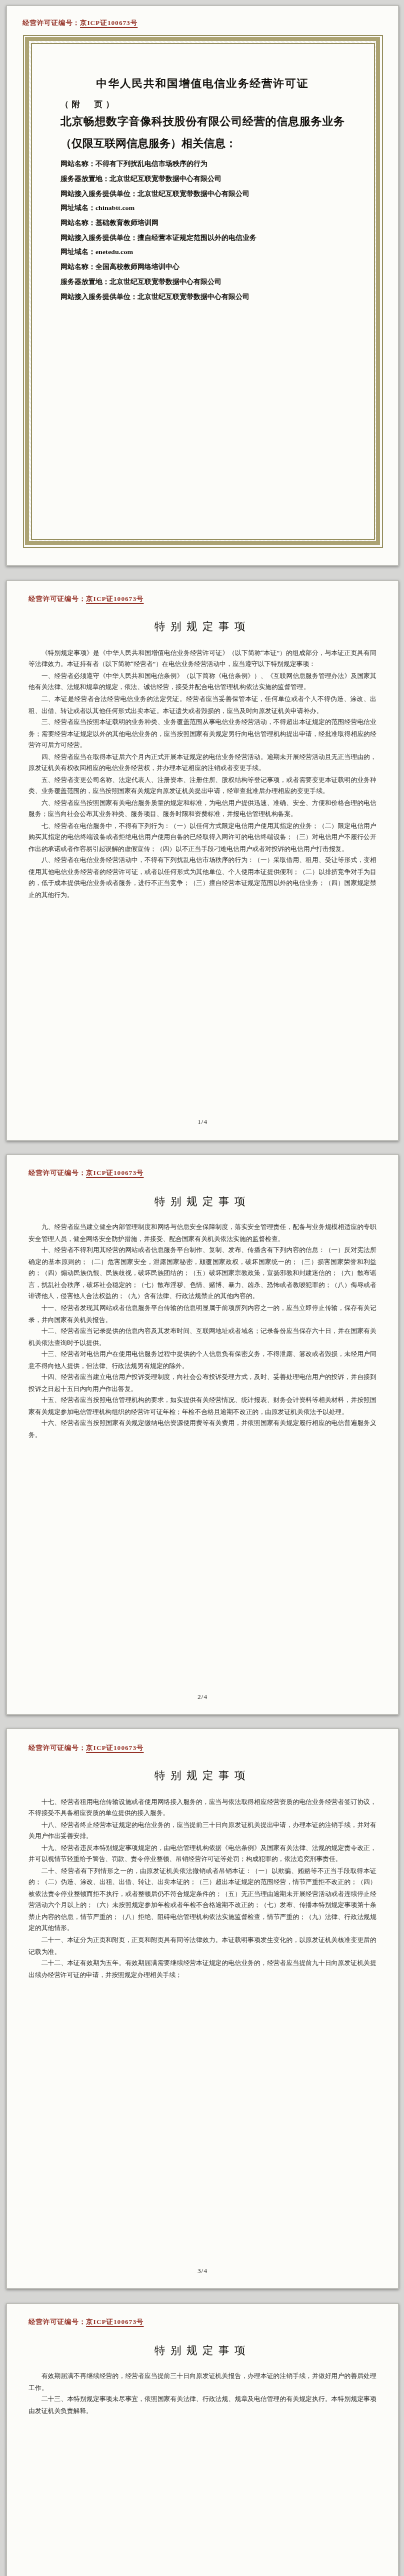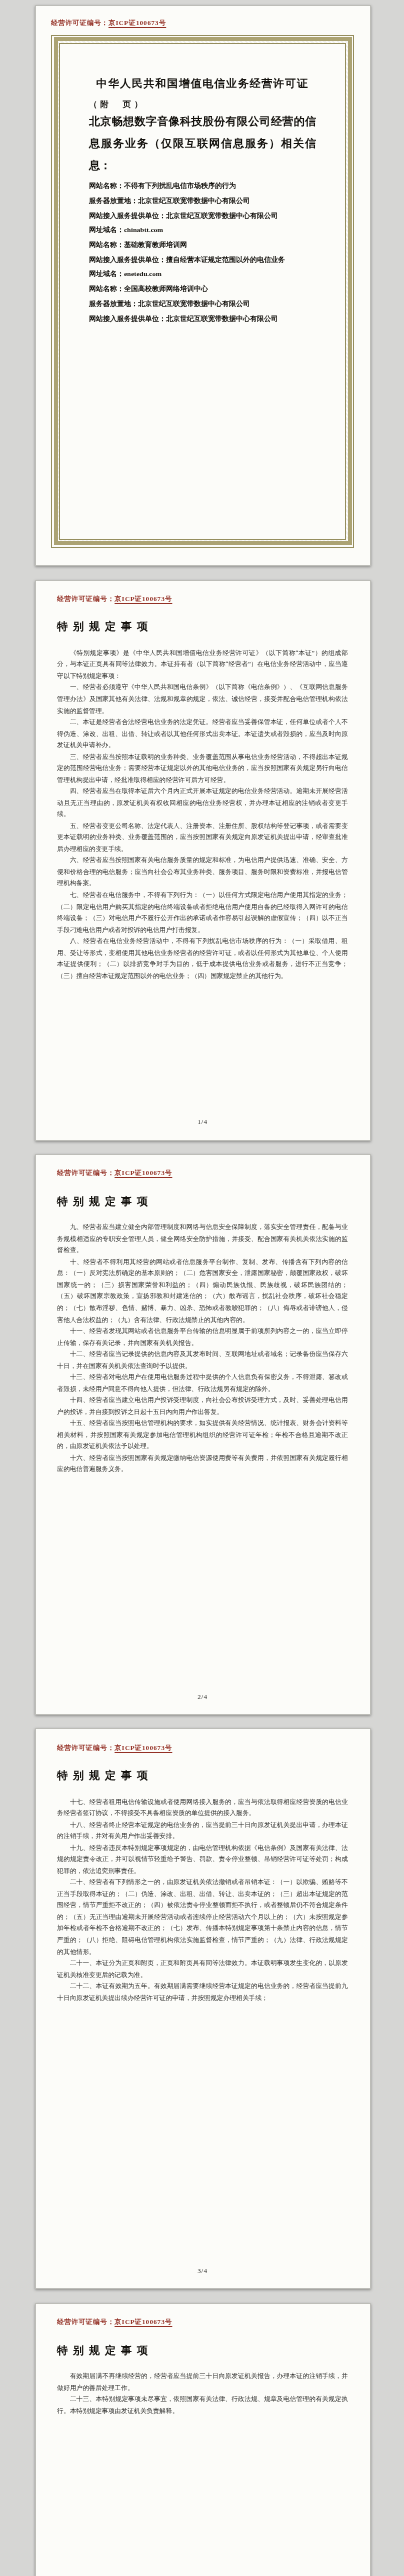--- a/index.html
+++ b/index.html
@@ -7,21 +7,21 @@
     padding: 0;
     background: #d6d6d4;
     font-family: "Liberation Serif", "DejaVu Serif", serif;
   }
   .stage {
     width: 405px;
     margin: 0 auto;
     padding-top: 5.2px;
   }
   .page {
-    width: 336px;
+    width: 393px;
     height: 561px;
     margin: 0 auto 13.4px;
     background: #fcfcf9;
     border: 0.5px solid #bdbdb8;
     box-shadow: 0 0.5px 2.6px rgba(0,0,0,0.35);
     box-sizing: border-box;
     position: relative;
     overflow: hidden;
   }
   .page-cert { padding: 12.4px 15.5px; }
@@ -86,23 +86,23 @@
     font-size: 7px;
     font-weight: 600;
     color: #14120e;
     line-height: 2.1;
     text-align: justify;
   }
   .entry-line .entry-value { font-weight: 600; }
 
   
   .prov-title {
-    text-align: left;
+    text-align: center;
     font-size: 10.8px;
-    font-weight: bold;
+    font-weight: normal;
     color: #15130f;
     letter-spacing: 5.2px;
     margin-top: 16.5px;
   }
   .prov-body {
     margin-top: 12.4px;
     font-size: 6.4px;
     color: #2a2a28;
     line-height: 1.8;
     text-align: justify;

